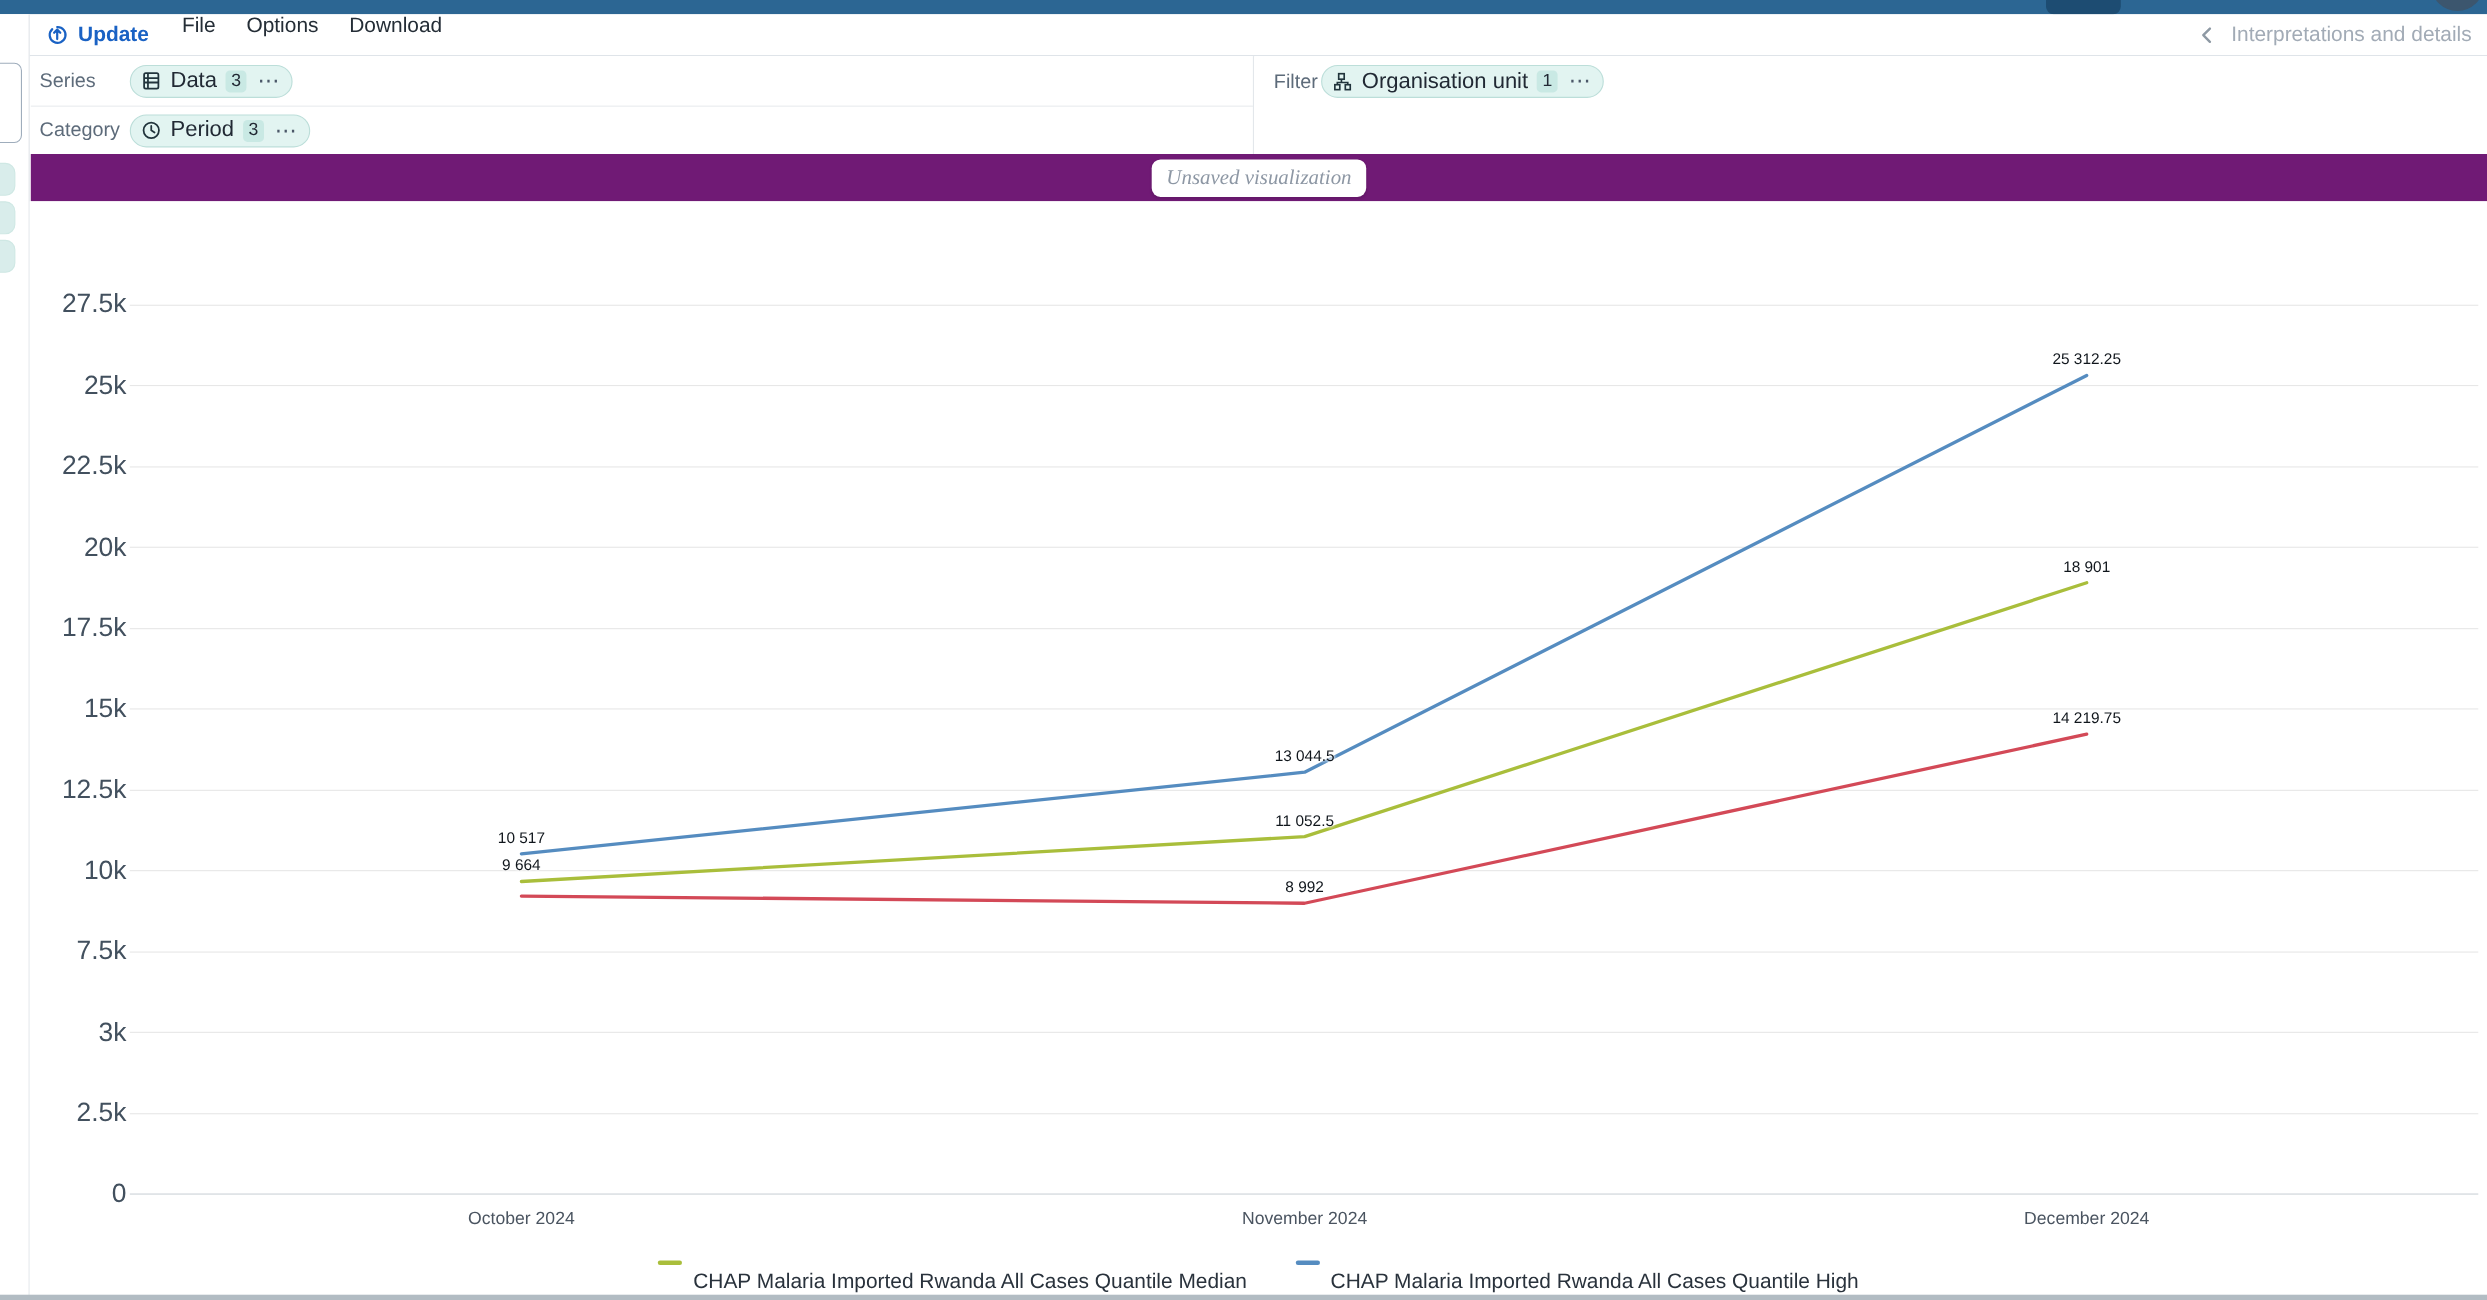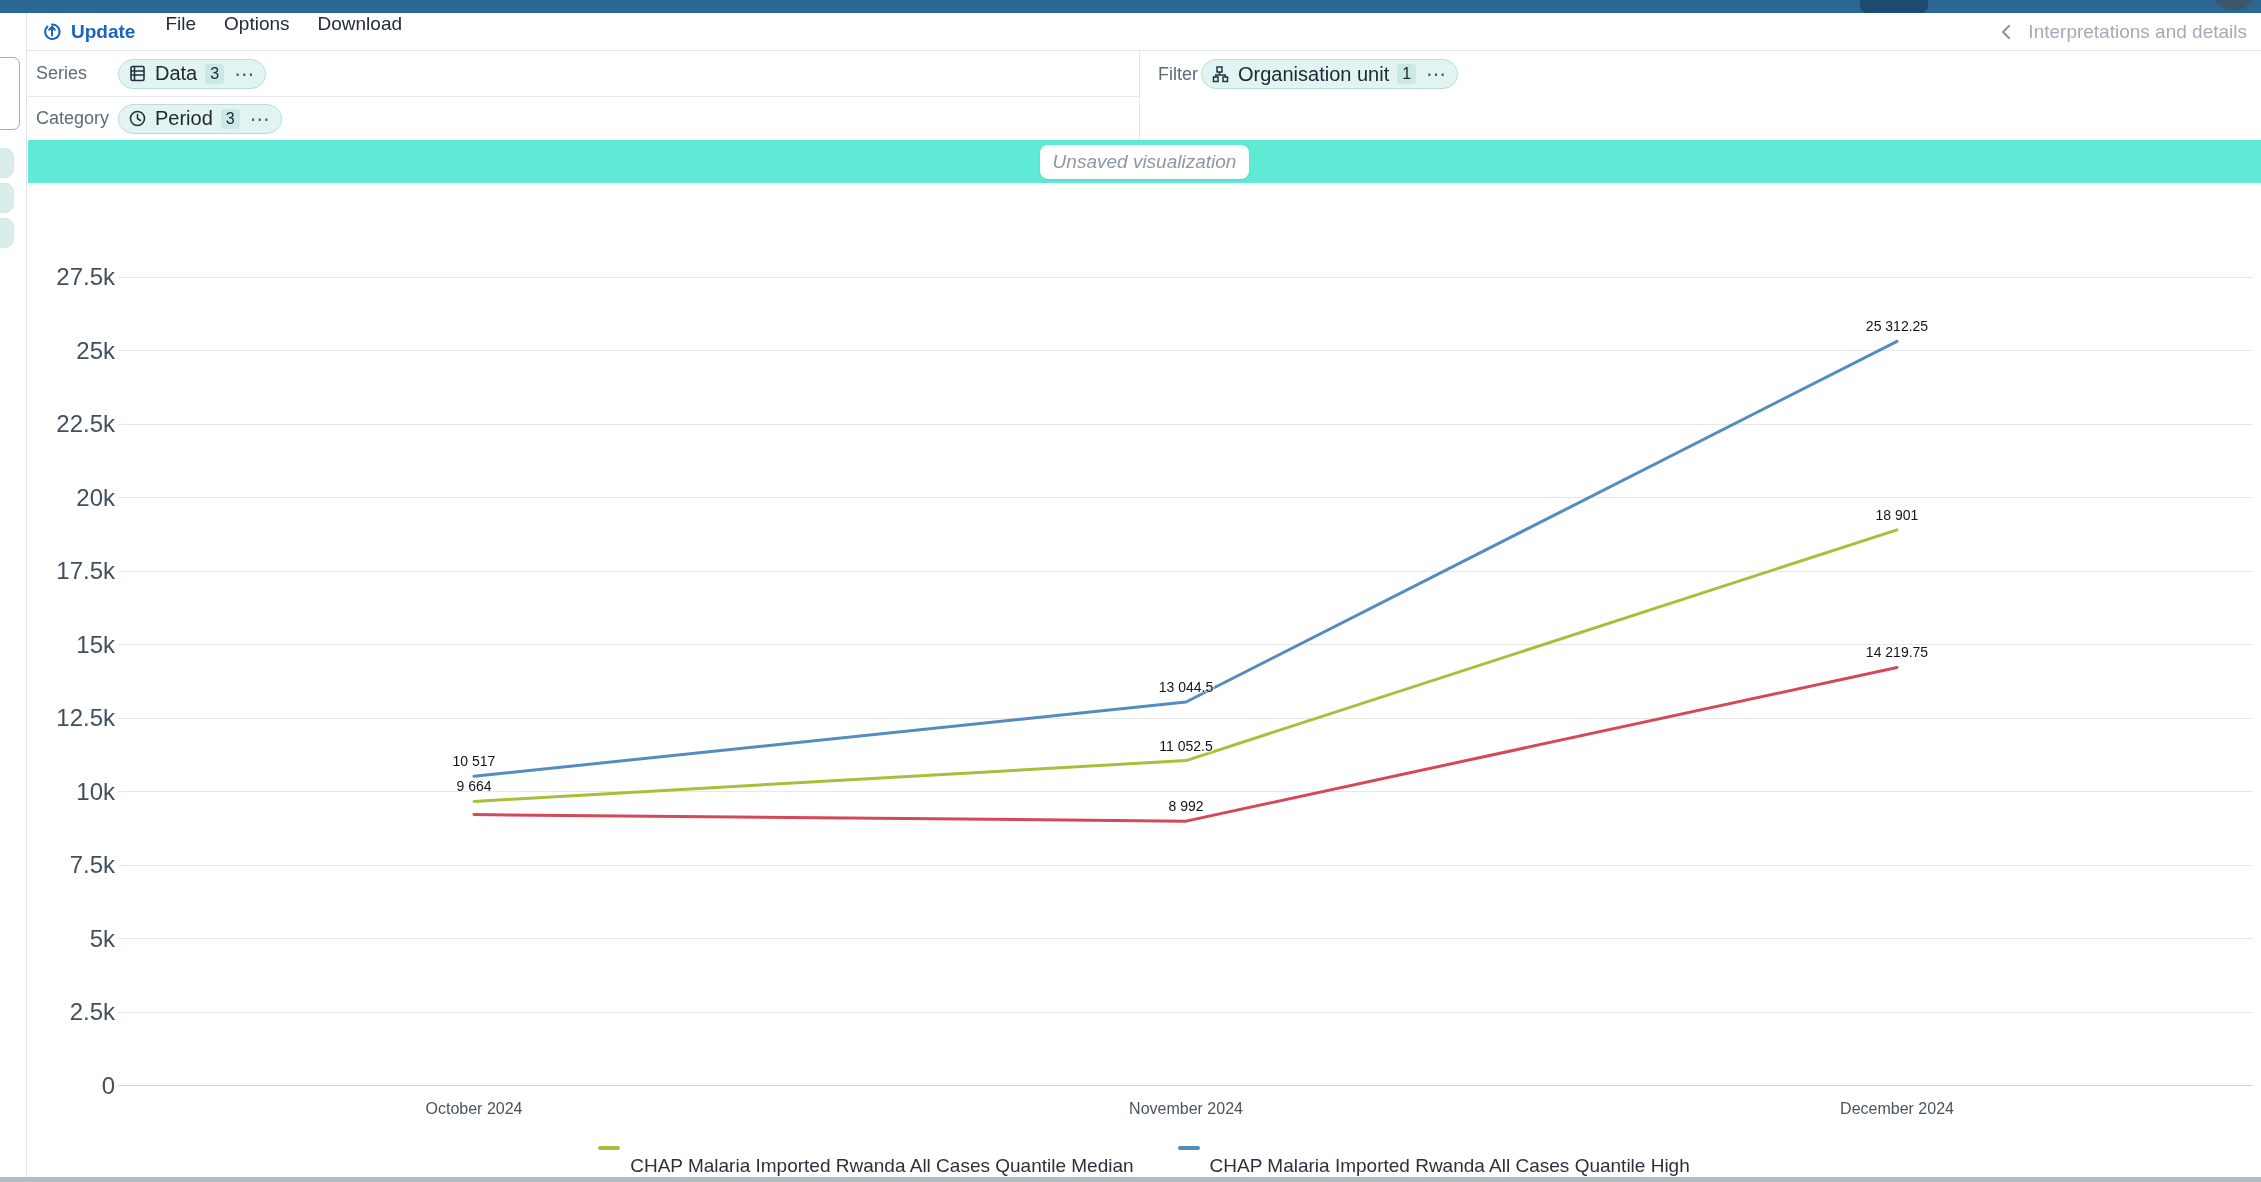--- a/index.html
+++ b/index.html
@@ -60,21 +60,21 @@
     border-radius:15px; background:#e2f4f1; border:1px solid #bcded9;
     padding:0 10px 0 9px; gap:8px; font-size:20px; color:#212934; cursor:pointer;
   }
   .layout-filter .chip { margin-left:10px; }
   .chip-badge { background:#c9e9e4; border-radius:4px; font-size:16px; line-height:20px; padding:0 5px; color:#212934; }
   .chip-more { color:#4a5768; font-size:20px; line-height:10px; letter-spacing:1px; padding-left:2px; cursor:pointer; }
   .chip svg { flex:none; }
   
   .viz-bar {
     position:absolute; left:28px; top:140px; width:2233px; height:43px;
-    background:#5eead4; display:flex; align-items:center; justify-content:center;
+    background:#701a75; display:flex; align-items:center; justify-content:center;font-family:Liberation Serif, serif;
   }
   .viz-pill {
     background:#fff; border-radius:8px; padding:6px 13px;
     font-size:19px; font-style:italic; color:#8d97a4;
     box-shadow:0 1px 2px rgba(0,0,0,.10);
   }
   
   .chart { position:absolute; left:27px; top:183px; width:2234px; height:995px; background:#fff; }
   .chart-title { position:absolute; top:18px; left:0; right:0; text-align:center; font-size:23px; font-weight:500; color:#21262b; }
   .gridline { position:absolute; height:1px; background:#e7e7e7; }
@@ -209,21 +209,21 @@
         <div class="legend-item">
           <div class="legend-swatch" style="background: rgb(85, 140, 192);"></div>
           <div class="legend-label">CHAP Malaria Imported Rwanda All Cases Quantile High</div>
         </div>
       </div>
   <div class="gridline zeroline" style="top: 902px; left: 91px; width: 2135px;"></div>
       <div class="ytick" style="top: 887.5px; left: 0px;">0</div>
       <div class="gridline" style="top: 828.5px; left: 91px; width: 2135px;"></div>
       <div class="ytick" style="top: 814px; left: 0px;">2.5k</div>
       <div class="gridline" style="top: 755px; left: 91px; width: 2135px;"></div>
-      <div class="ytick" style="top: 740.5px; left: 0px;">5k</div>
+      <div class="ytick" style="top: 740.5px; left: 0px;">3k</div>
       <div class="gridline" style="top: 681.5px; left: 91px; width: 2135px;"></div>
       <div class="ytick" style="top: 667px; left: 0px;">7.5k</div>
       <div class="gridline" style="top: 608px; left: 91px; width: 2135px;"></div>
       <div class="ytick" style="top: 593.5px; left: 0px;">10k</div>
       <div class="gridline" style="top: 534.5px; left: 91px; width: 2135px;"></div>
       <div class="ytick" style="top: 520px; left: 0px;">12.5k</div>
       <div class="gridline" style="top: 461px; left: 91px; width: 2135px;"></div>
       <div class="ytick" style="top: 446.5px; left: 0px;">15k</div>
       <div class="gridline" style="top: 387.5px; left: 91px; width: 2135px;"></div>
       <div class="ytick" style="top: 373px; left: 0px;">17.5k</div>

